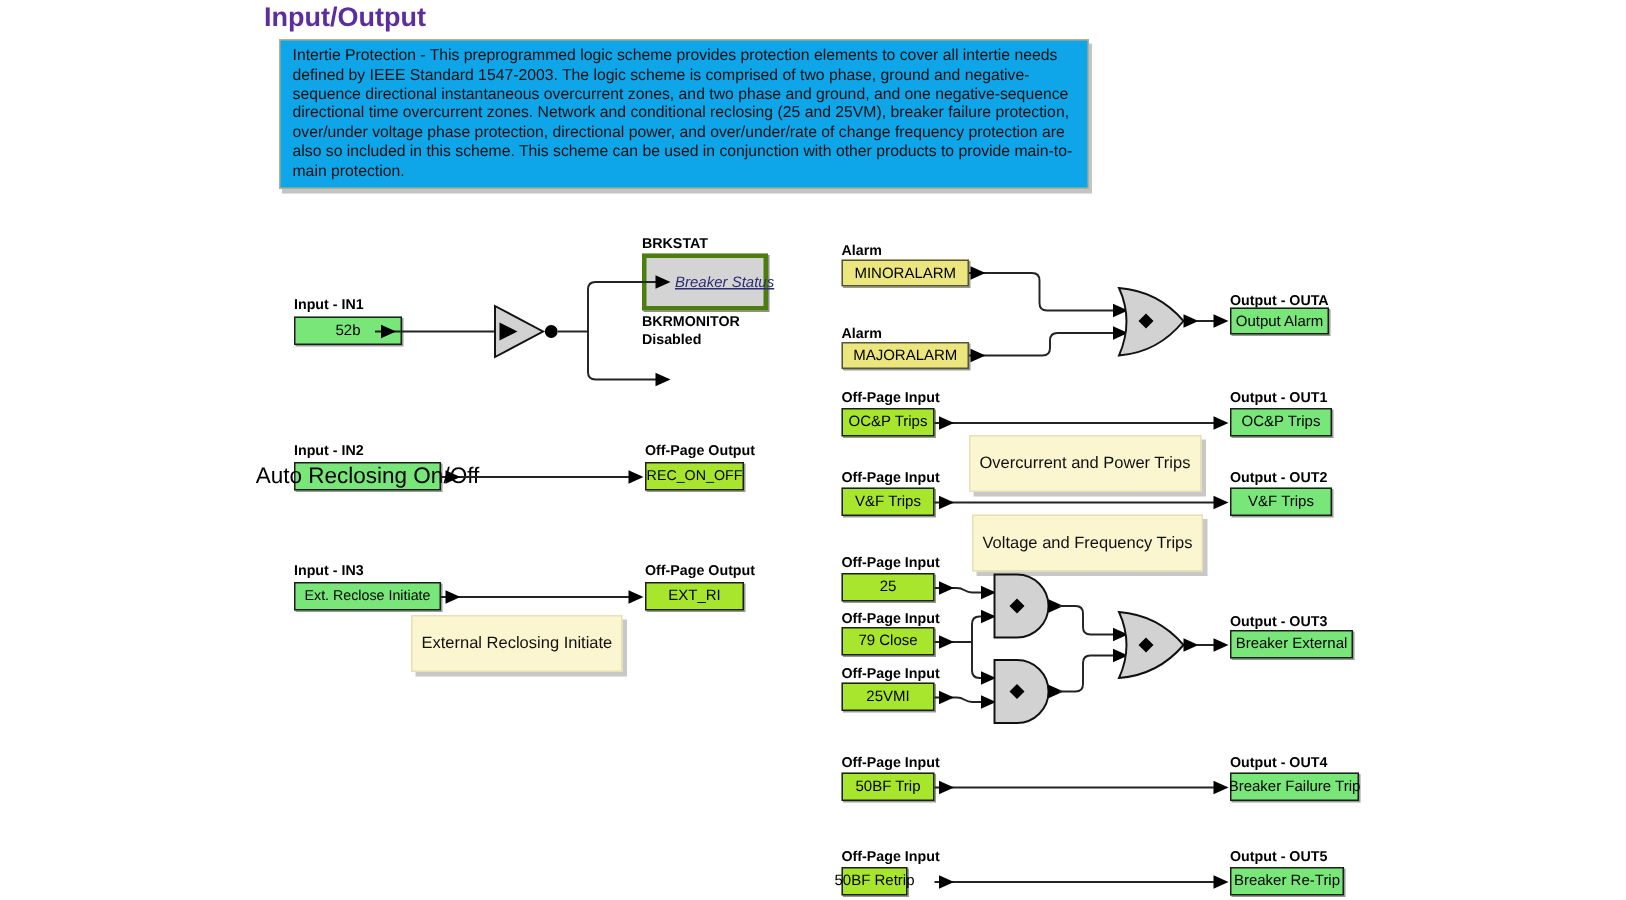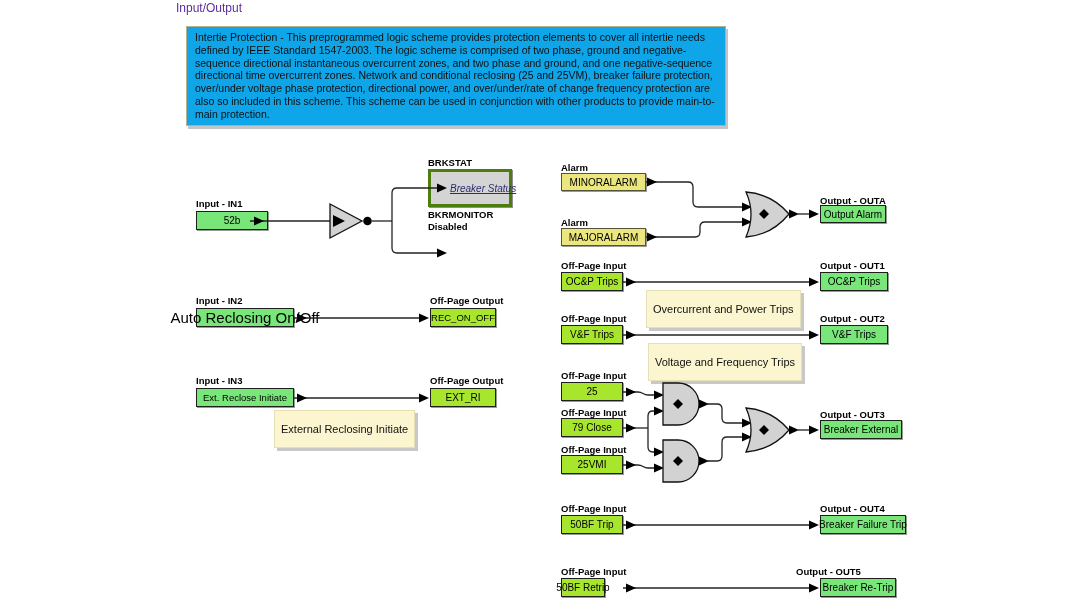--- a/index.html
+++ b/index.html
@@ -2,21 +2,21 @@
 <html><head>
 <meta charset="utf-8">
 <style>
   html,body{margin:0;padding:0;background:#ffffff;}
   #stage{
     position:relative;width:1084px;height:600px;background:#ffffff;
     font-family:"Liberation Sans",sans-serif;overflow:hidden;
   }
   .title{
     position:absolute;left:176px;top:1px;
-    font-size:12px;font-weight:normal;color:#5c2d9e;white-space:nowrap;text-align:center;
+    font-size:18px;font-weight:bold;color:#5c2d9e;white-space:nowrap;text-align:center;
   }
   .note{
     position:absolute;left:186px;top:26px;width:540px;box-sizing:border-box;
     background:#0ea5e9;border:1px solid #b4b08c;box-shadow:2px 3px 0 #c4c4c4;
     padding:4px 8px;font-size:10.5px;line-height:12.8px;color:#101010;
   }
   .lbl{
     position:absolute;font-size:9.5px;font-weight:bold;color:#000;white-space:nowrap;
   }
   .nbox{
@@ -99,21 +99,21 @@
   <div class="lbl" style="left:820px;top:409px">Output - OUT3</div>
   <div class="nbox green" style="left:820px;top:420px;width:82px;height:19px">Breaker External</div>
 
   <div class="lbl" style="left:561px;top:503px">Off-Page Input</div>
   <div class="nbox bright" style="left:561px;top:515px;width:62px;height:19px">50BF Trip</div>
   <div class="lbl" style="left:820px;top:503px">Output - OUT4</div>
   <div class="nbox green" style="left:820px;top:515px;width:86px;height:19px">Breaker Failure Trip</div>
 
   <div class="lbl" style="left:561px;top:566px">Off-Page Input</div>
   <div class="nbox bright" style="left:561px;top:578px;width:44px;height:19px">50BF Retrip</div>
-  <div class="lbl" style="left:796px;top:566px">Output - OUT5</div>
+  <div class="lbl" style="left:820px;top:566px">Output - OUT5</div>
   <div class="nbox green" style="left:820px;top:578px;width:76px;height:19px">Breaker Re-Trip</div>
 
   <svg class="wires" width="1084" height="600" viewBox="0 0 1084 600">
 
     <path class="w" d="M250,221 H330"></path>
     <path class="ah" d="M264,221 l-10,-4.5 v9 z"></path>
     <g>
       <path class="gate" d="M330,204 V238 L362,221 Z"></path>
       <path class="ah" d="M345,221 l-12,-6 v12 z"></path>
       <circle cx="367.5" cy="221" r="4.3" fill="#000"></circle>

